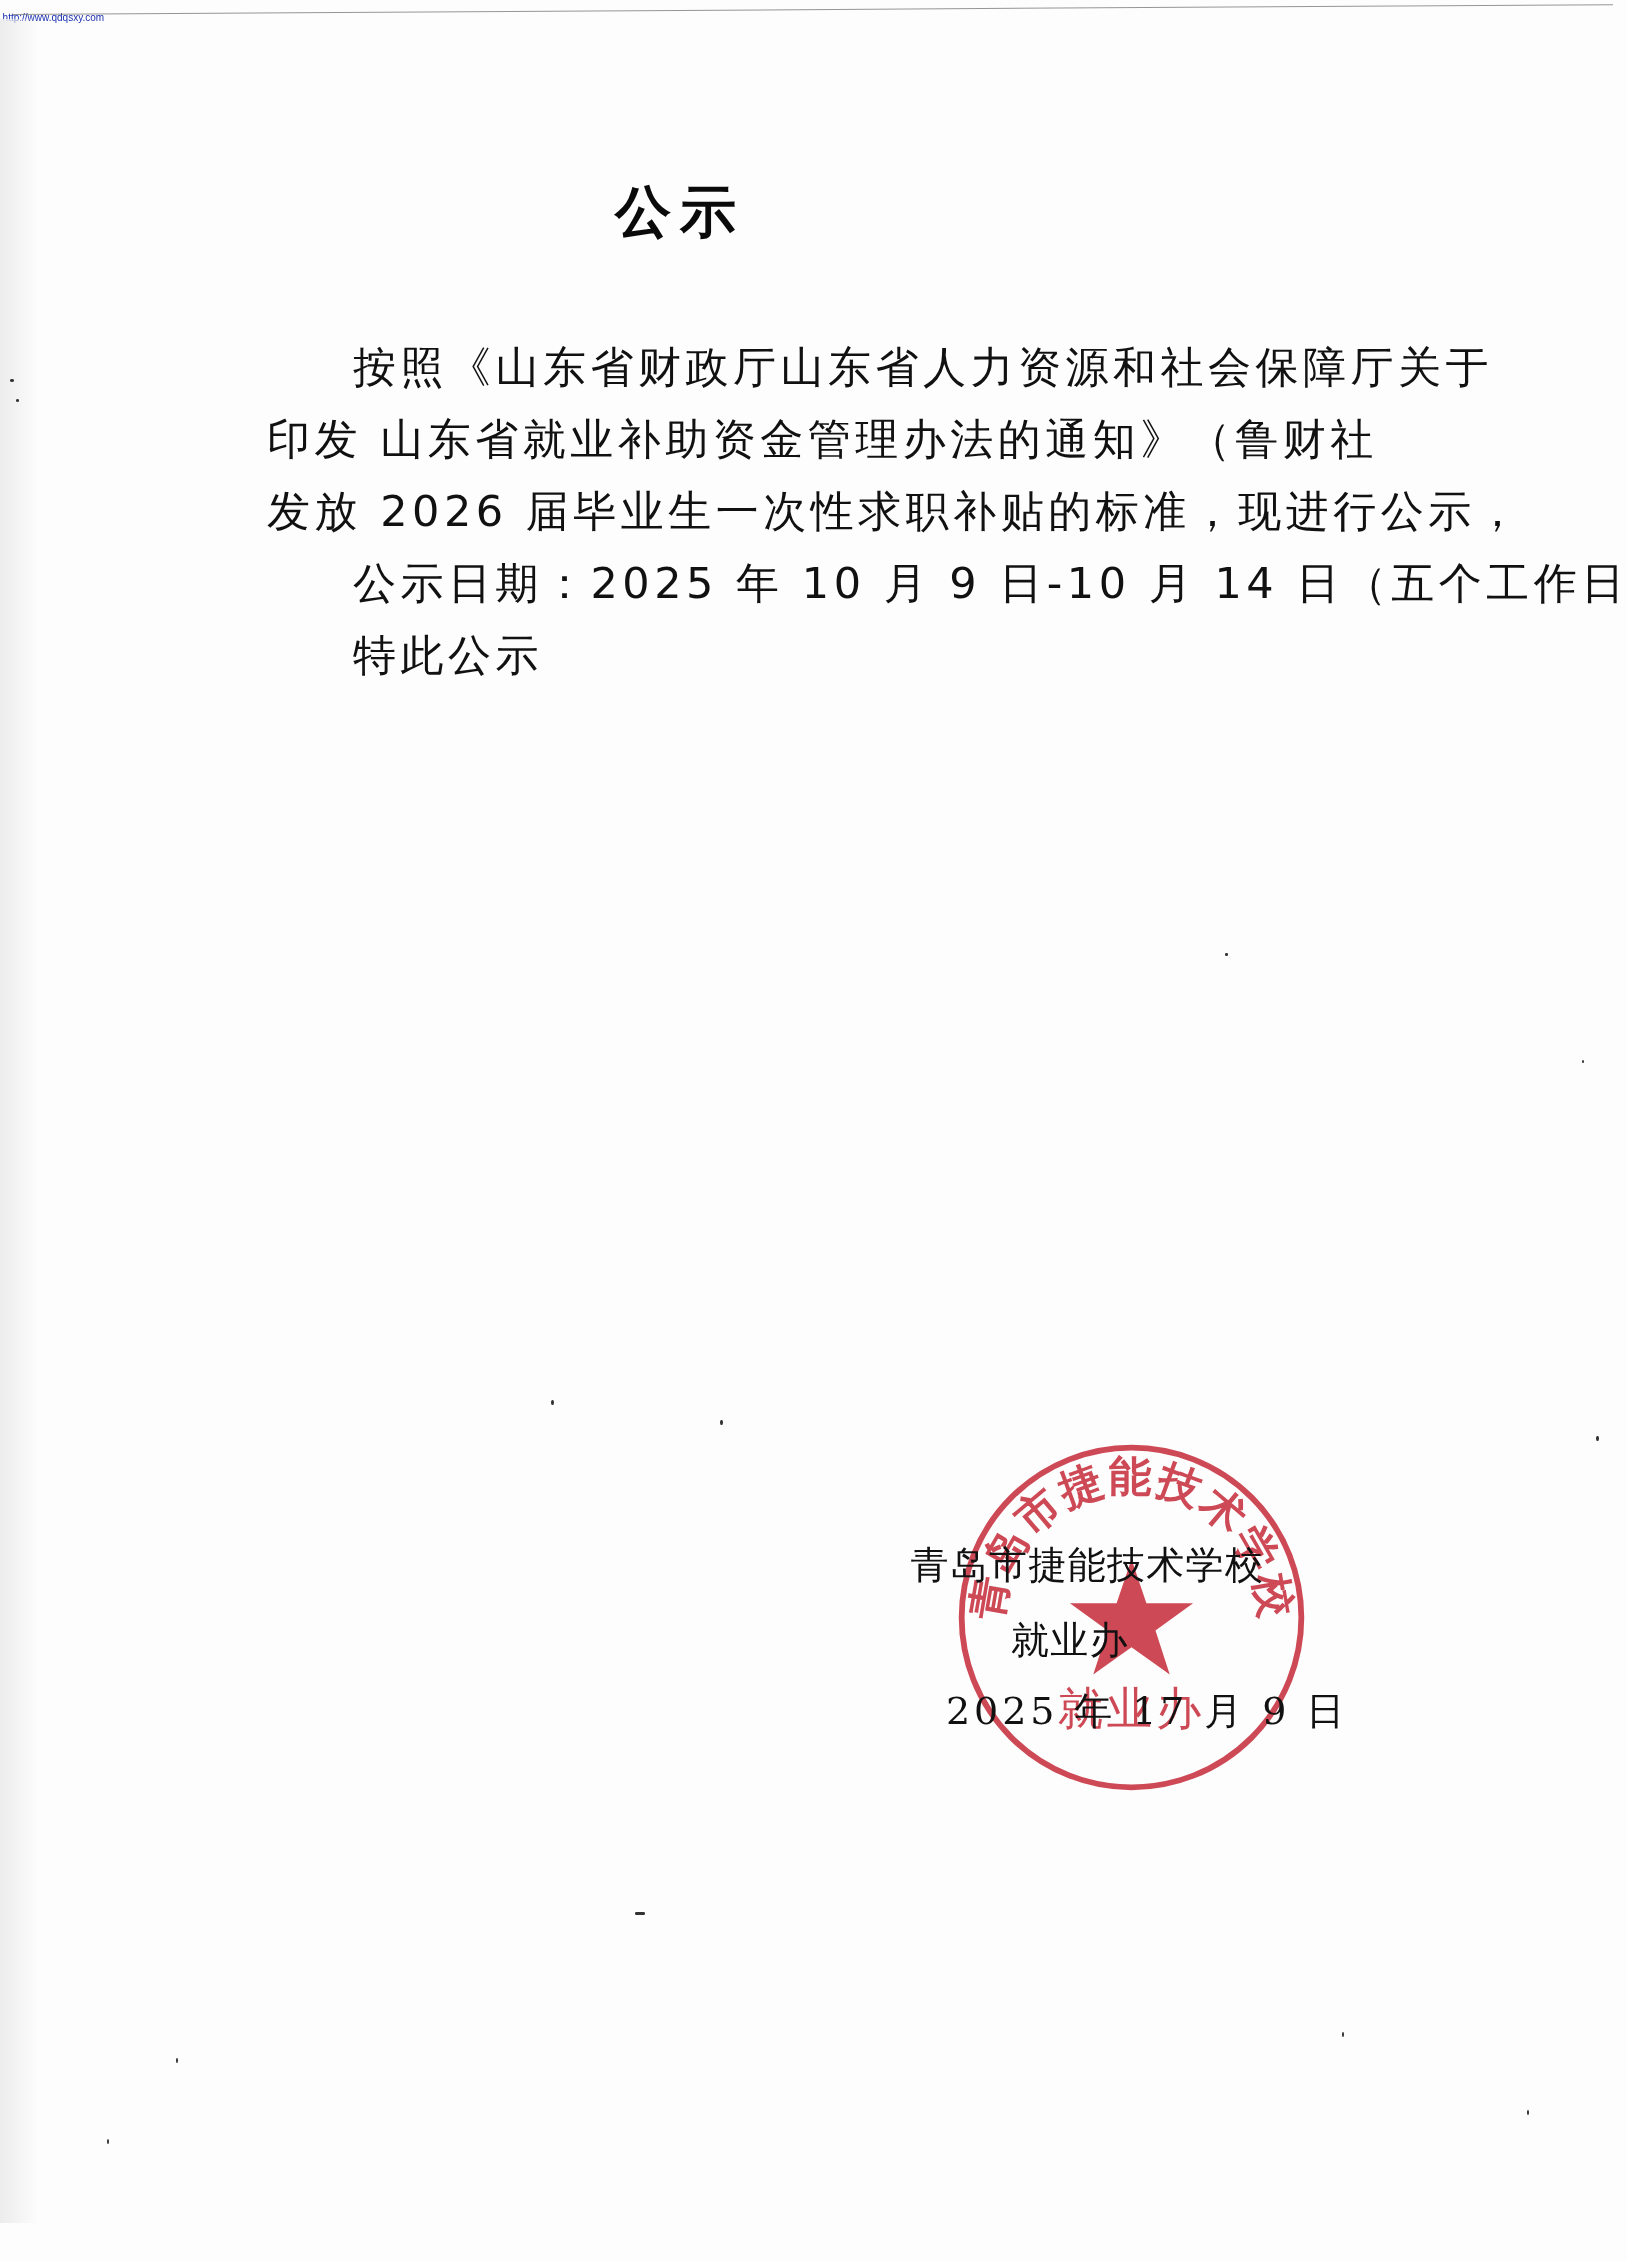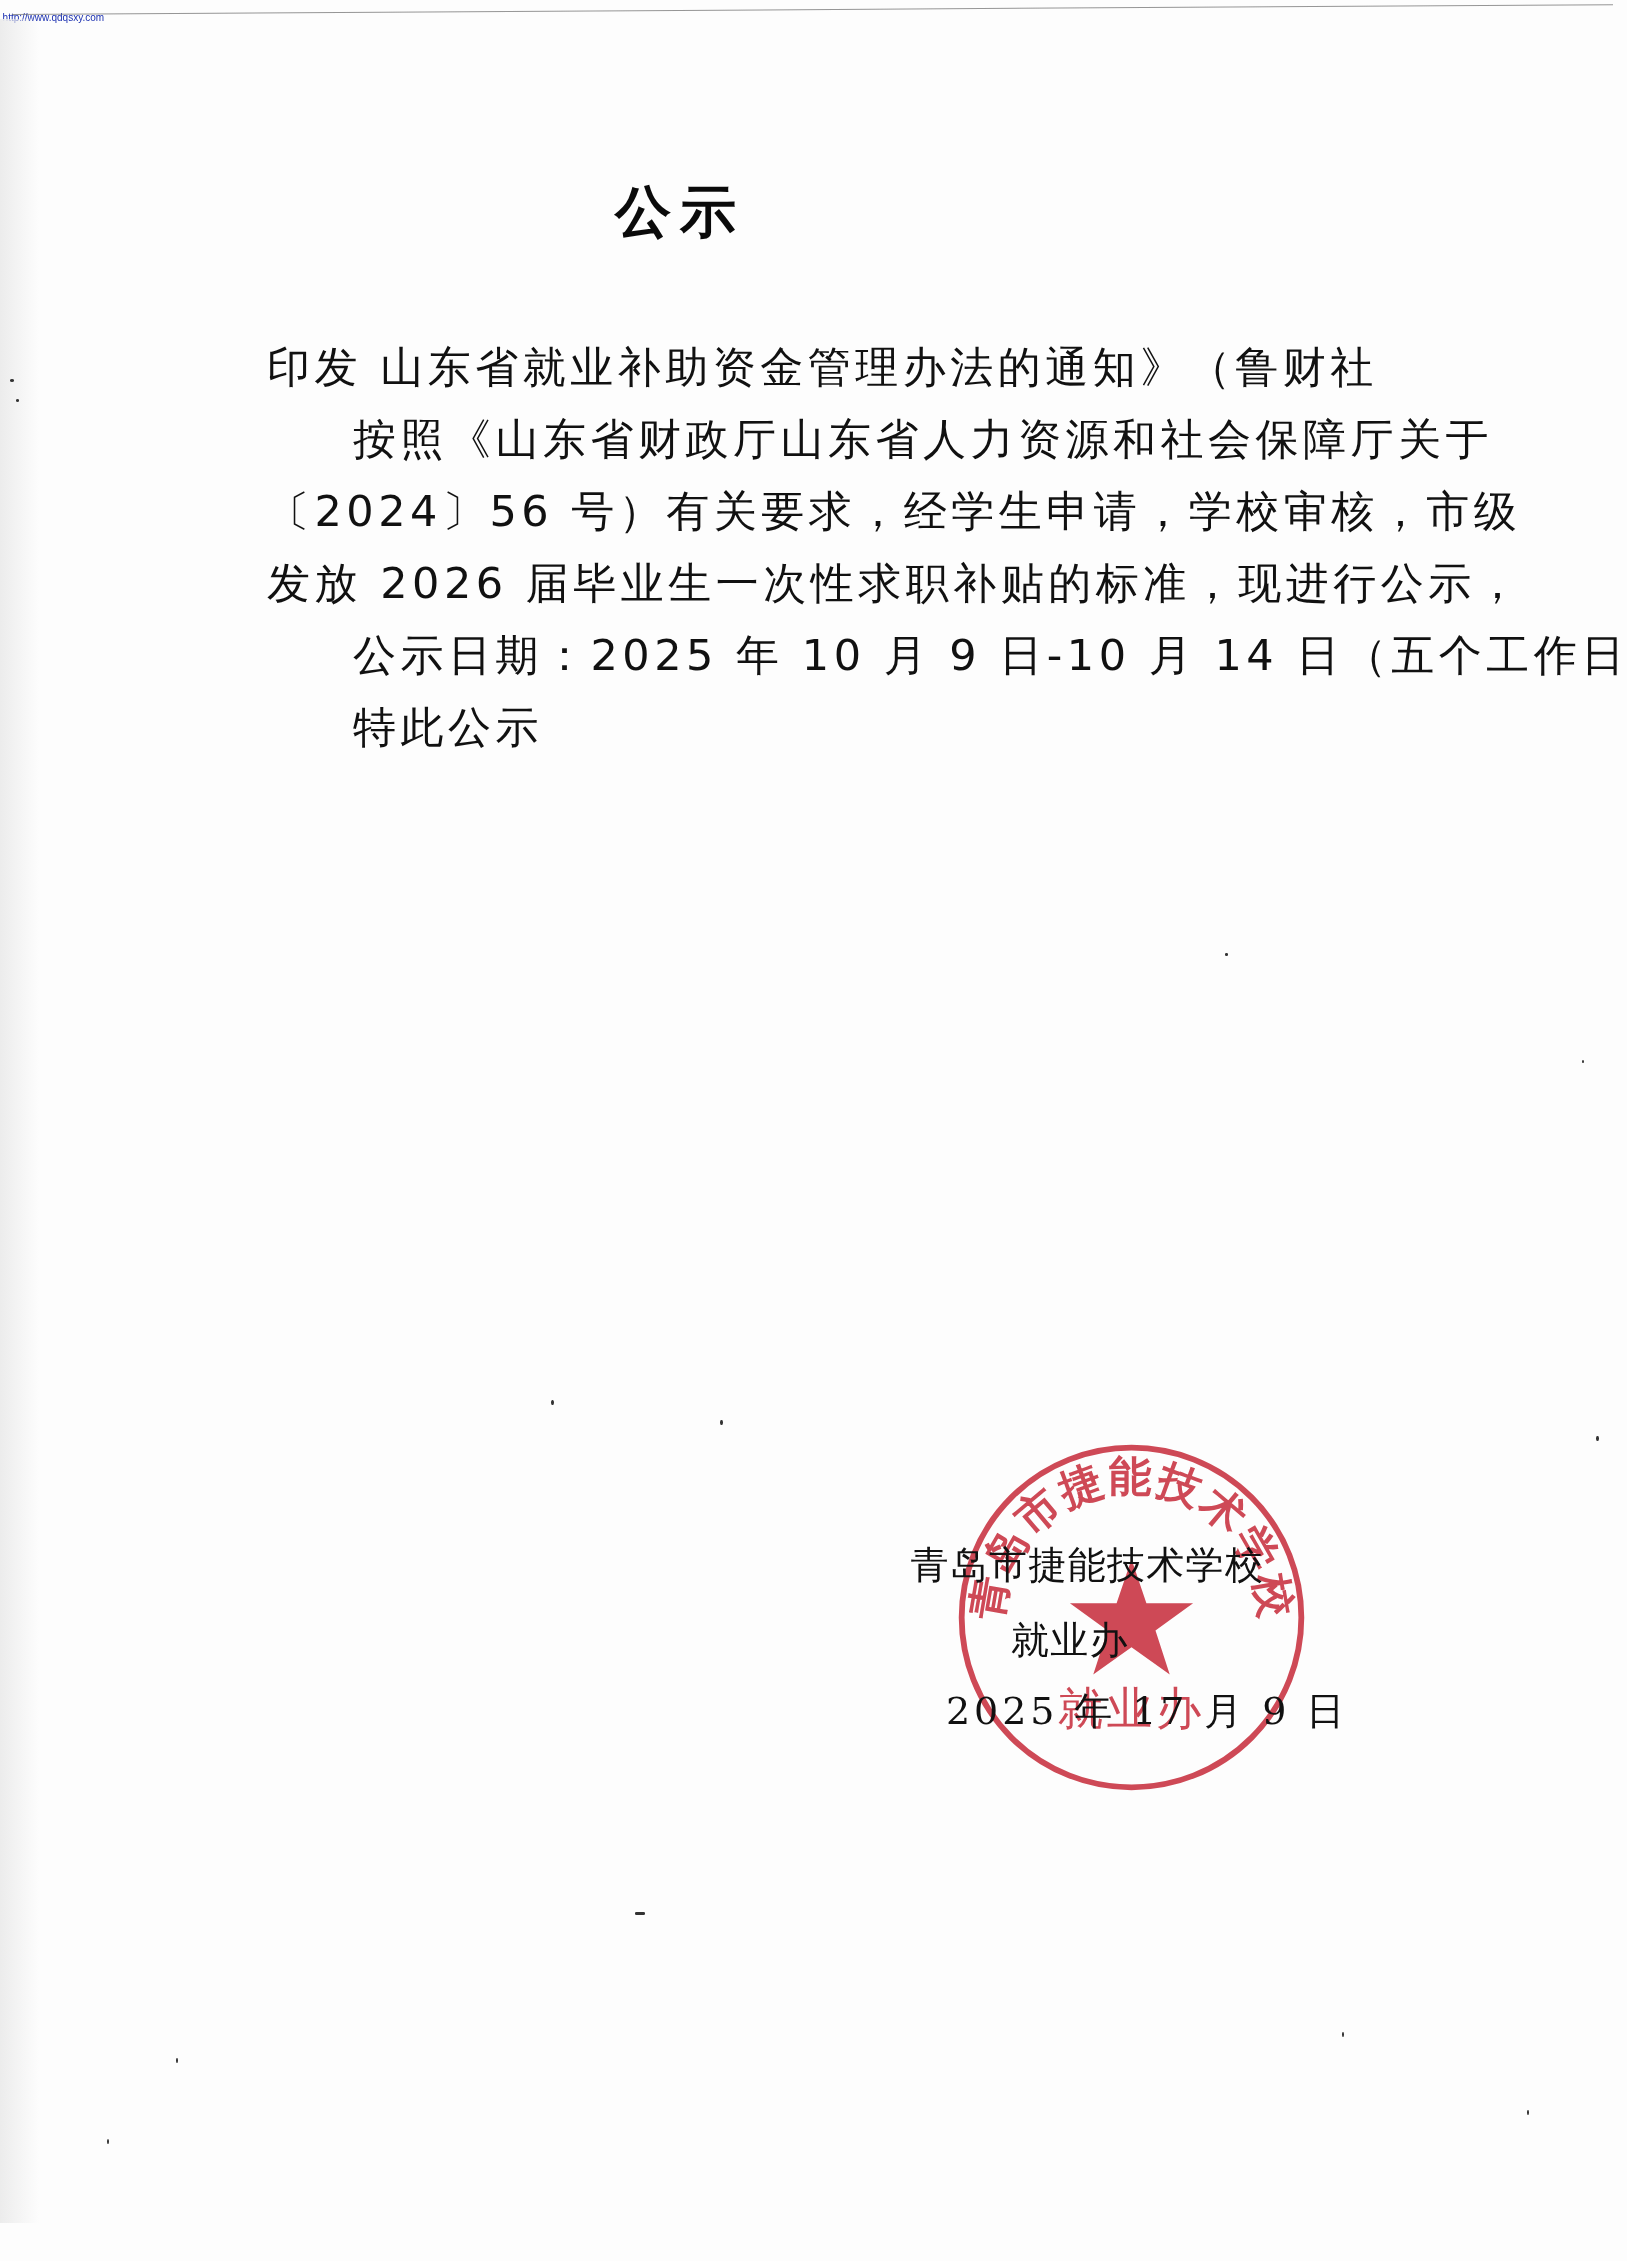--- a/index.html
+++ b/index.html
@@ -52,23 +52,22 @@
 <body>
 
 <div class="source-url">http://www.qdqsxy.com</div>
 <div class="scan-edge"></div>
 <div class="left-shadow"></div>
 
 <h1 class="title" style="margin:0;">公示</h1>
 
 <div class="body-text">
   <div>
+    <span class="line indent">按照《山东省财政厅山东省人力资源和社会保障厅关于</span>
     <span class="line">印发 山东省就业补助资金管理办法的通知》（鲁财社</span>
-    <span class="line indent">按照《山东省财政厅山东省人力资源和社会保障厅关于</span>
-    <span class="line">〔2024〕56 号）有关要求，经学生申请，学校审核，市级</span>
     <span class="line">发放 2026 届毕业生一次性求职补贴的标准，现进行公示，</span>
   </div>
   <span class="line indent">公示日期：2025 年 10 月 9 日-10 月 14 日（五个工作日）</span>
   <span class="line indent">特此公示</span>
 </div>
 
 <svg class="stamp" viewBox="0 0 560 560">
   <defs>
     <path id="arcPath" d="M 85 330 A 200 200 0 1 1 475 330"></path>
   </defs>

